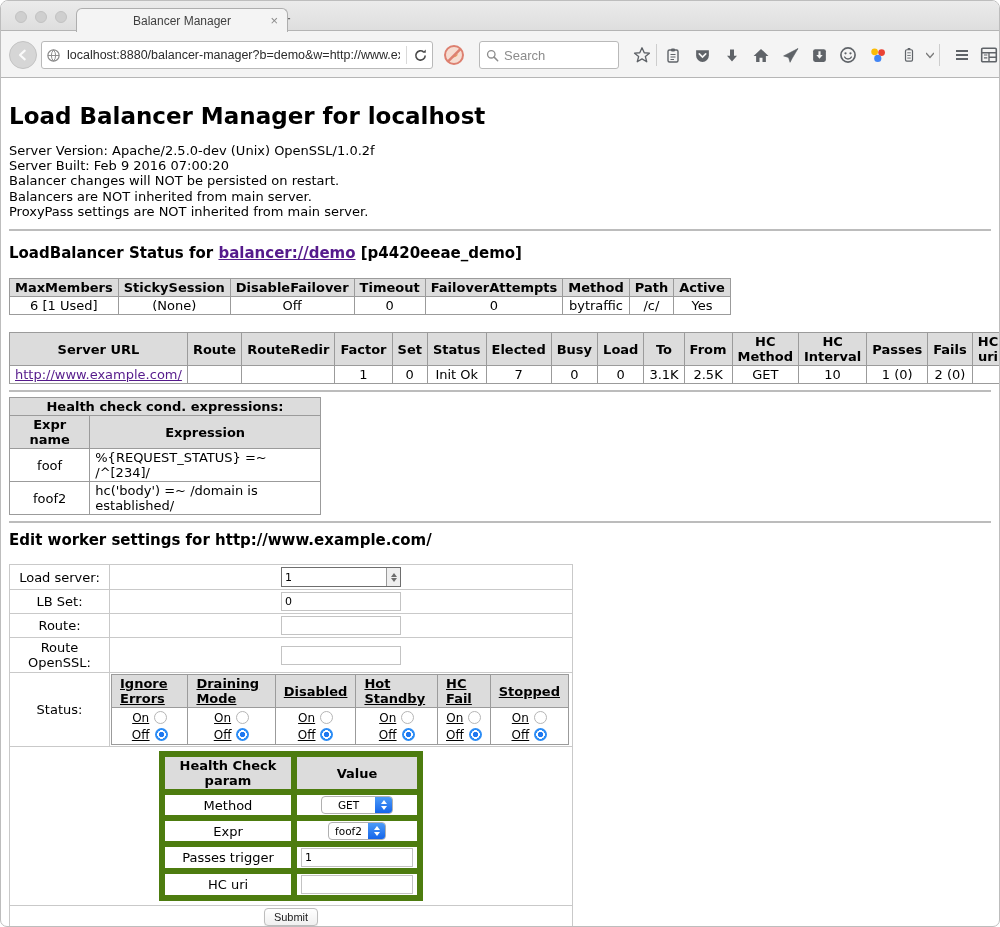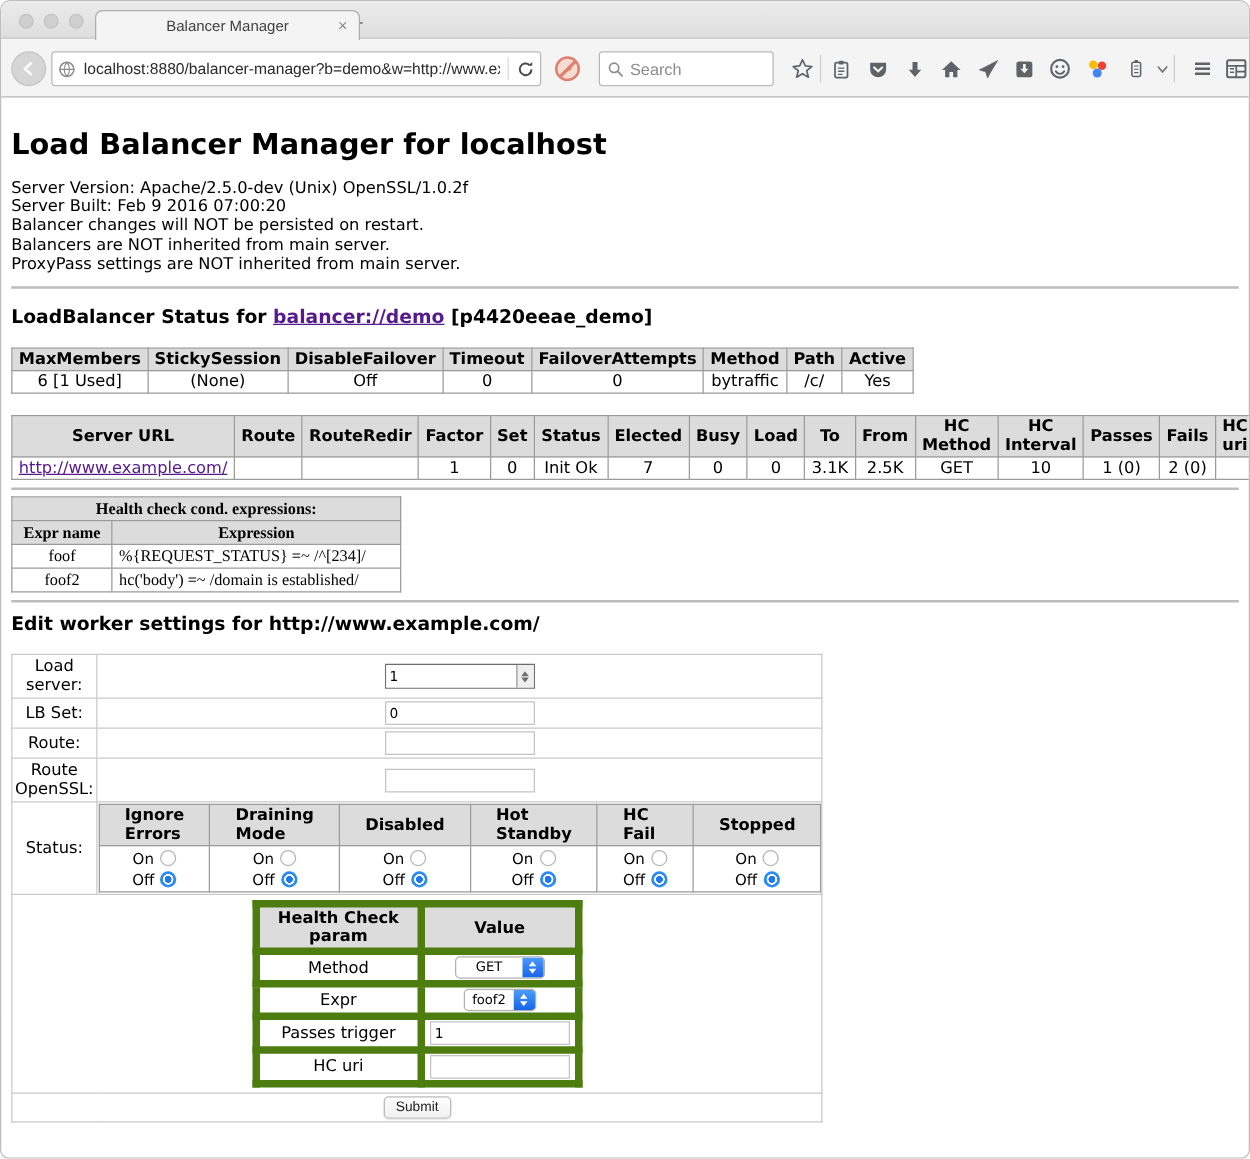--- a/index.html
+++ b/index.html
@@ -45,38 +45,38 @@
   h3.sub { font-size:15px; font-weight:bold; margin:13px 0 16px 0; }
   a.vlink { color:#551a8b; text-decoration:underline; font-weight:bold; }
   a.cell-link { color:#551a8b; text-decoration:underline; }
 
   table.t { border-collapse:collapse; font-size:13px; }
   table.t th, table.t td { border:1px solid #9b9b9b; padding:1px 5px; text-align:center; height:18px; }
   table.t th { background:#dcdcdc; font-weight:bold; }
   table.balancer { width:616px; margin-bottom:17px; }
   table.worker { width:984px; margin-bottom:6px; }
   table.worker td.url { text-align:left; }
-  table.hcexpr { width:312px; margin-bottom:6px;font-family:Liberation Serif, serif; }
+  table.hcexpr { width:312px; margin-bottom:6px; }
   table.hcexpr td.expr { text-align:left; }
 
   
   table.formt { width:564px; border:1px solid #8f8f8f; border-collapse:collapse; font-size:13px; }
   table.formt > tbody > tr > td { border:1px solid #c9c9c9; padding:2px; text-align:center; height:22px; }
   td.flabel { width:100px; }
   .tinput { height:19px; border:1px solid #c3c3c3; background:#fff; font:11px "DejaVu Sans",sans-serif;
     padding:0 3px; width:120px; }
   .numwrap { display:inline-flex; width:120px; height:20px; border:1px solid #6e6e6e; background:#fff; }
   .numwrap input { flex:1; border:none; outline:none; font:11px "DejaVu Sans",sans-serif; padding:0 3px; min-width:0; }
   .stepper { width:14px; border-left:1px solid #9a9a9a; background:#efefef; display:flex;
     flex-direction:column; align-items:center; justify-content:center; gap:1px; }
   .stepper i { width:0; height:0; border-left:3px solid transparent; border-right:3px solid transparent; }
   .stepper .up { border-bottom:4px solid #6d6d6d; } .stepper .dn { border-top:4px solid #6d6d6d; }
 
   table.statust { border-collapse:collapse; font-size:13px; width:458px; margin:1px 0; }
-  table.statust th, table.statust td { border:1px solid #9b9b9b; padding:1px 20px; }
+  table.statust th, table.statust td { border:1px solid #9b9b9b; padding:1px 8px;text-decoration:underline; }
   table.statust th { background:#dcdcdc; }
   .radio-line { display:flex; align-items:center; justify-content:center; gap:5px; font-size:12px; height:17px; }
   input[type=radio] { appearance:none; -webkit-appearance:none; width:13px; height:13px; margin:0;
     border-radius:50%; border:1px solid #b5b5b5; background:#fff; }
   input[type=radio]:checked { border:none;
     background:radial-gradient(circle, #1e78f0 0 2.6px, #ffffff 2.9px 4.1px, #2b8cf5 4.4px); }
 
   table.hct { border-collapse:collapse; font-size:13px; width:264px; margin:2px auto; }
   table.hct th, table.hct td { border:6px solid #4d7c0f; padding:1px 4px; height:21px; text-align:center; }
   table.hct th { background:#dcdcdc; }

